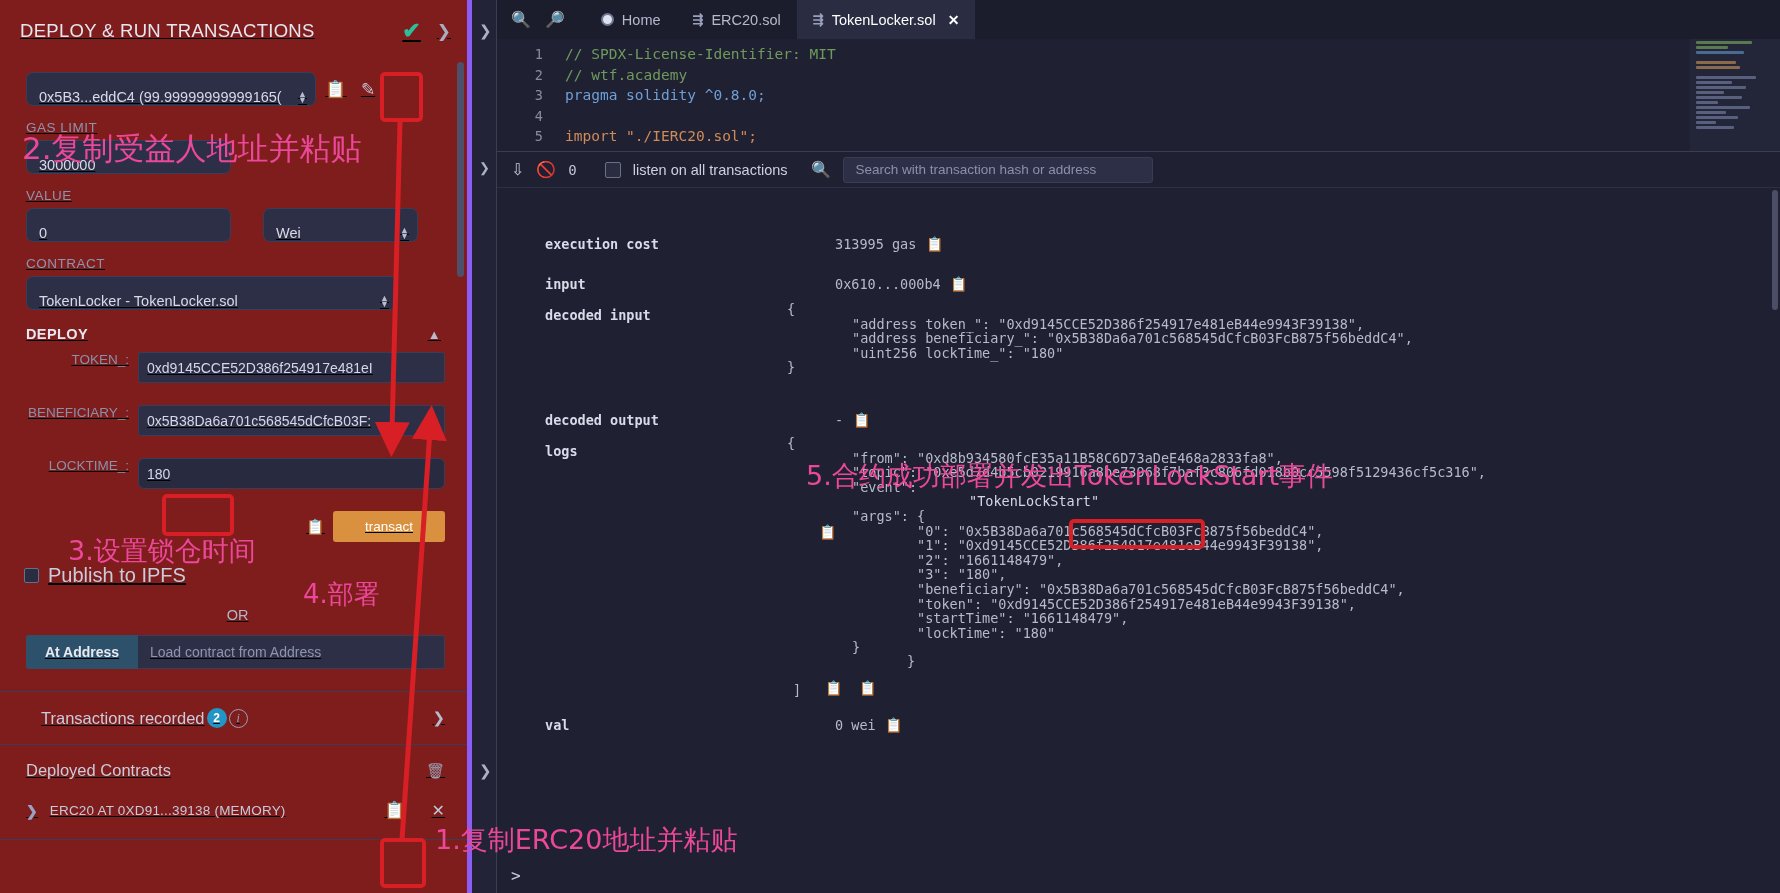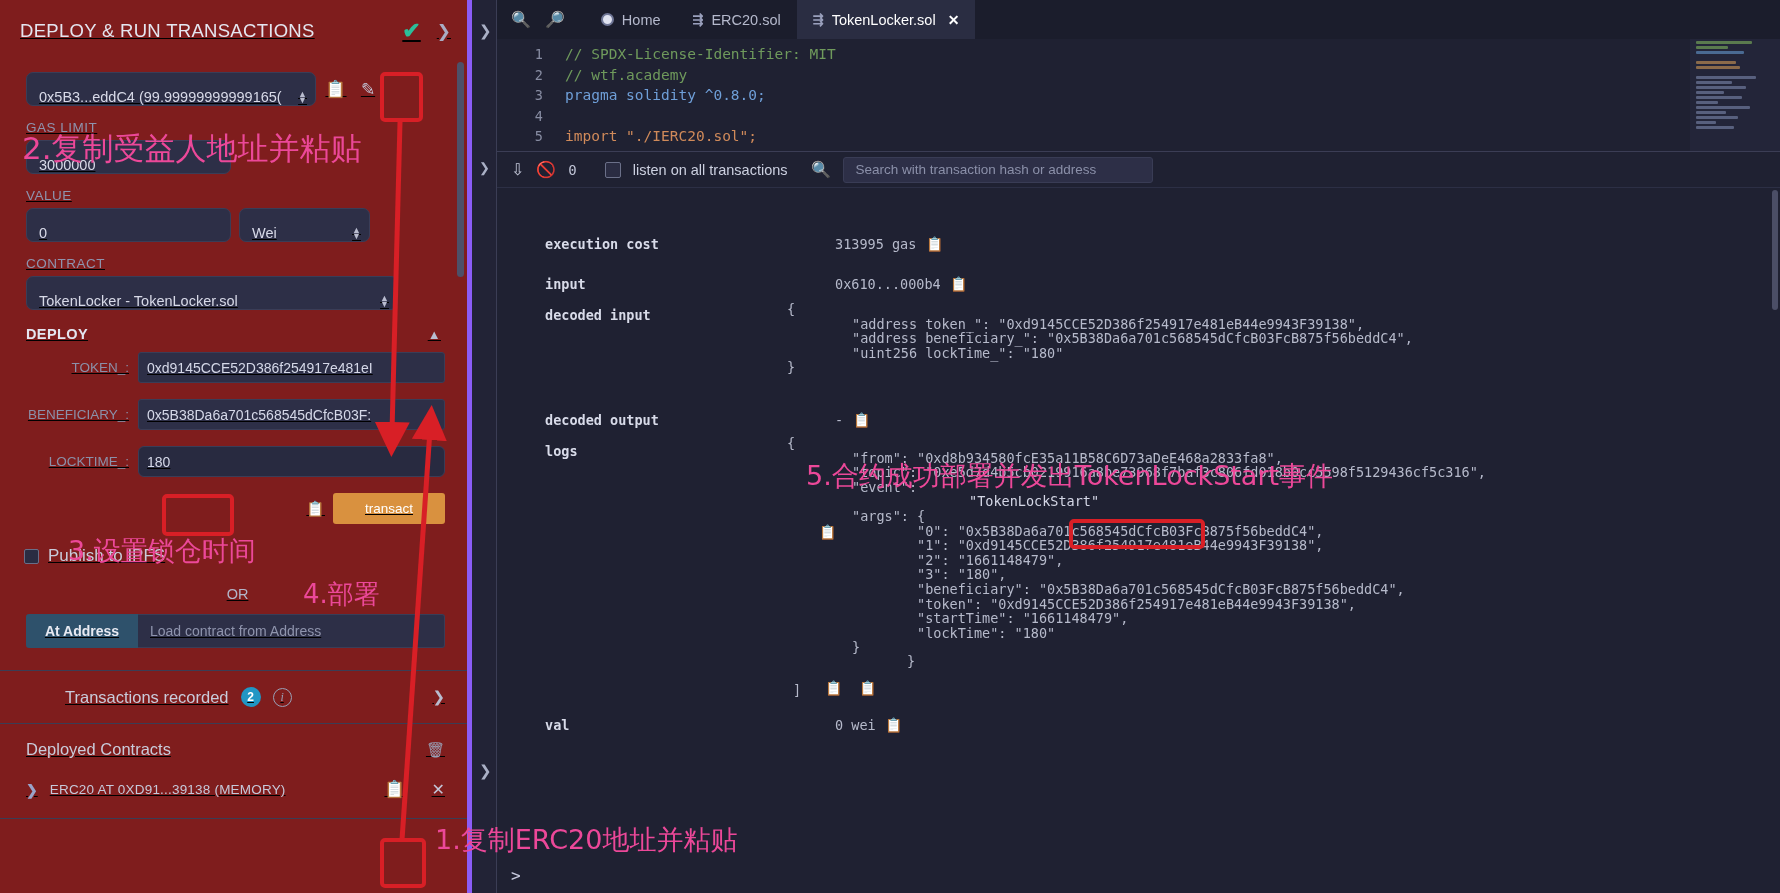--- a/index.html
+++ b/index.html
@@ -66,32 +66,32 @@
   }
   .icon-btn {
     color: #c3c6d8; font-size: 17px; cursor: pointer;
     display: inline-flex; align-items: center; justify-content: center;
     width: 24px; height: 24px;
   }
 
   #account-select { width: 290px; }
   #gaslimit-box { width: 205px; margin-left: 26px; }
   #value-box { width: 205px; }
-  #unit-select { width: 131px; }
+  #unit-select { width: 155px; margin-left: 24px; }
   #contract-select { width: 372px; margin-left: 26px; }
 
   .deploy-head {
     display: flex; align-items: center;
     margin: 16px 26px 10px 26px;
     color: #e4e6f0; font-size: 14.5px; font-weight: bold;
     letter-spacing: .4px;
   }
   .deploy-head .chev { margin-left: auto; color: #b9bccf; font-size: 13px; }
 
-  .arg-row { display: flex; align-items: center; margin: 0 22px 16px 26px; }
+  .arg-row { display: flex; margin: 0 22px 22px 26px; }
   .arg-label {
     color: #8b90a9; font-size: 13.5px; text-align: right;
     width: 112px; padding-right: 9px; white-space: nowrap;
   }
   .arg-input {
     flex: 1; height: 31px;
     background: #2d2f47; border: 1px solid #3a3d57; border-radius: 3px;
     color: #d5d8e8; font-size: 14px;
     display: flex; align-items: center; padding: 0 8px;
     overflow: hidden; white-space: nowrap;
@@ -107,43 +107,42 @@
     font-size: 13.5px; font-family: "Liberation Sans", sans-serif;
     cursor: pointer;
   }
   .copy-small { color: #c3c6d8; font-size: 15px; margin-right: 8px; }
 
   .ipfs-row { display: flex; align-items: center; margin: 22px 0 0 24px; gap: 9px; }
   .chkbox {
     width: 15px; height: 15px; border: 1px solid #696e88;
     border-radius: 2px; background: #2a2c42;
   }
-  .ipfs-label { color: #c9ccdb; font-size: 17px; }
+  .ipfs-label { color: #c9ccdb; font-size: 20px; }
 
   .or-text { text-align: center; color: #b2b6c9; font-size: 14.5px; margin: 20px 0 12px 8px; }
 
   .at-address-row { display: flex; margin: 0 22px 0 26px; height: 34px; }
   .at-address-btn {
     background: #2e516b; color: #e8eaf2;
     font-size: 14px; font-weight: bold;
     display: flex; align-items: center; justify-content: center;
     width: 112px; border-radius: 3px 0 0 3px; cursor: pointer;
   }
   .at-address-input {
     flex: 1; background: #2d2f47; border: 1px solid #3a3d57; border-left: none;
     border-radius: 0 3px 3px 0; color: #8f94ad; font-size: 14px;
     display: flex; align-items: center; padding-left: 12px;
   }
 
   .divider { height: 1px; background: #3a3d55; margin-top: 22px; }
 
   .tx-recorded-row {
-    display: flex; align-items: center; gap: 12px;
+    display: flex; align-items: center; gap: 2px;
     padding: 16px 22px 16px 41px;
-    margin-left: 24px;
   }
   .tx-recorded-label { color: #c9ccdb; font-size: 16.5px; }
   .badge-count {
     background: #2196c4; color: #ffffff; font-size: 12px; font-weight: bold;
     border-radius: 50%; width: 20px; height: 20px;
     display: flex; align-items: center; justify-content: center;
   }
   .info-icon {
     border: 1.5px solid #9aa0b6; color: #9aa0b6;
     border-radius: 50%; width: 19px; height: 19px; font-size: 12px;

